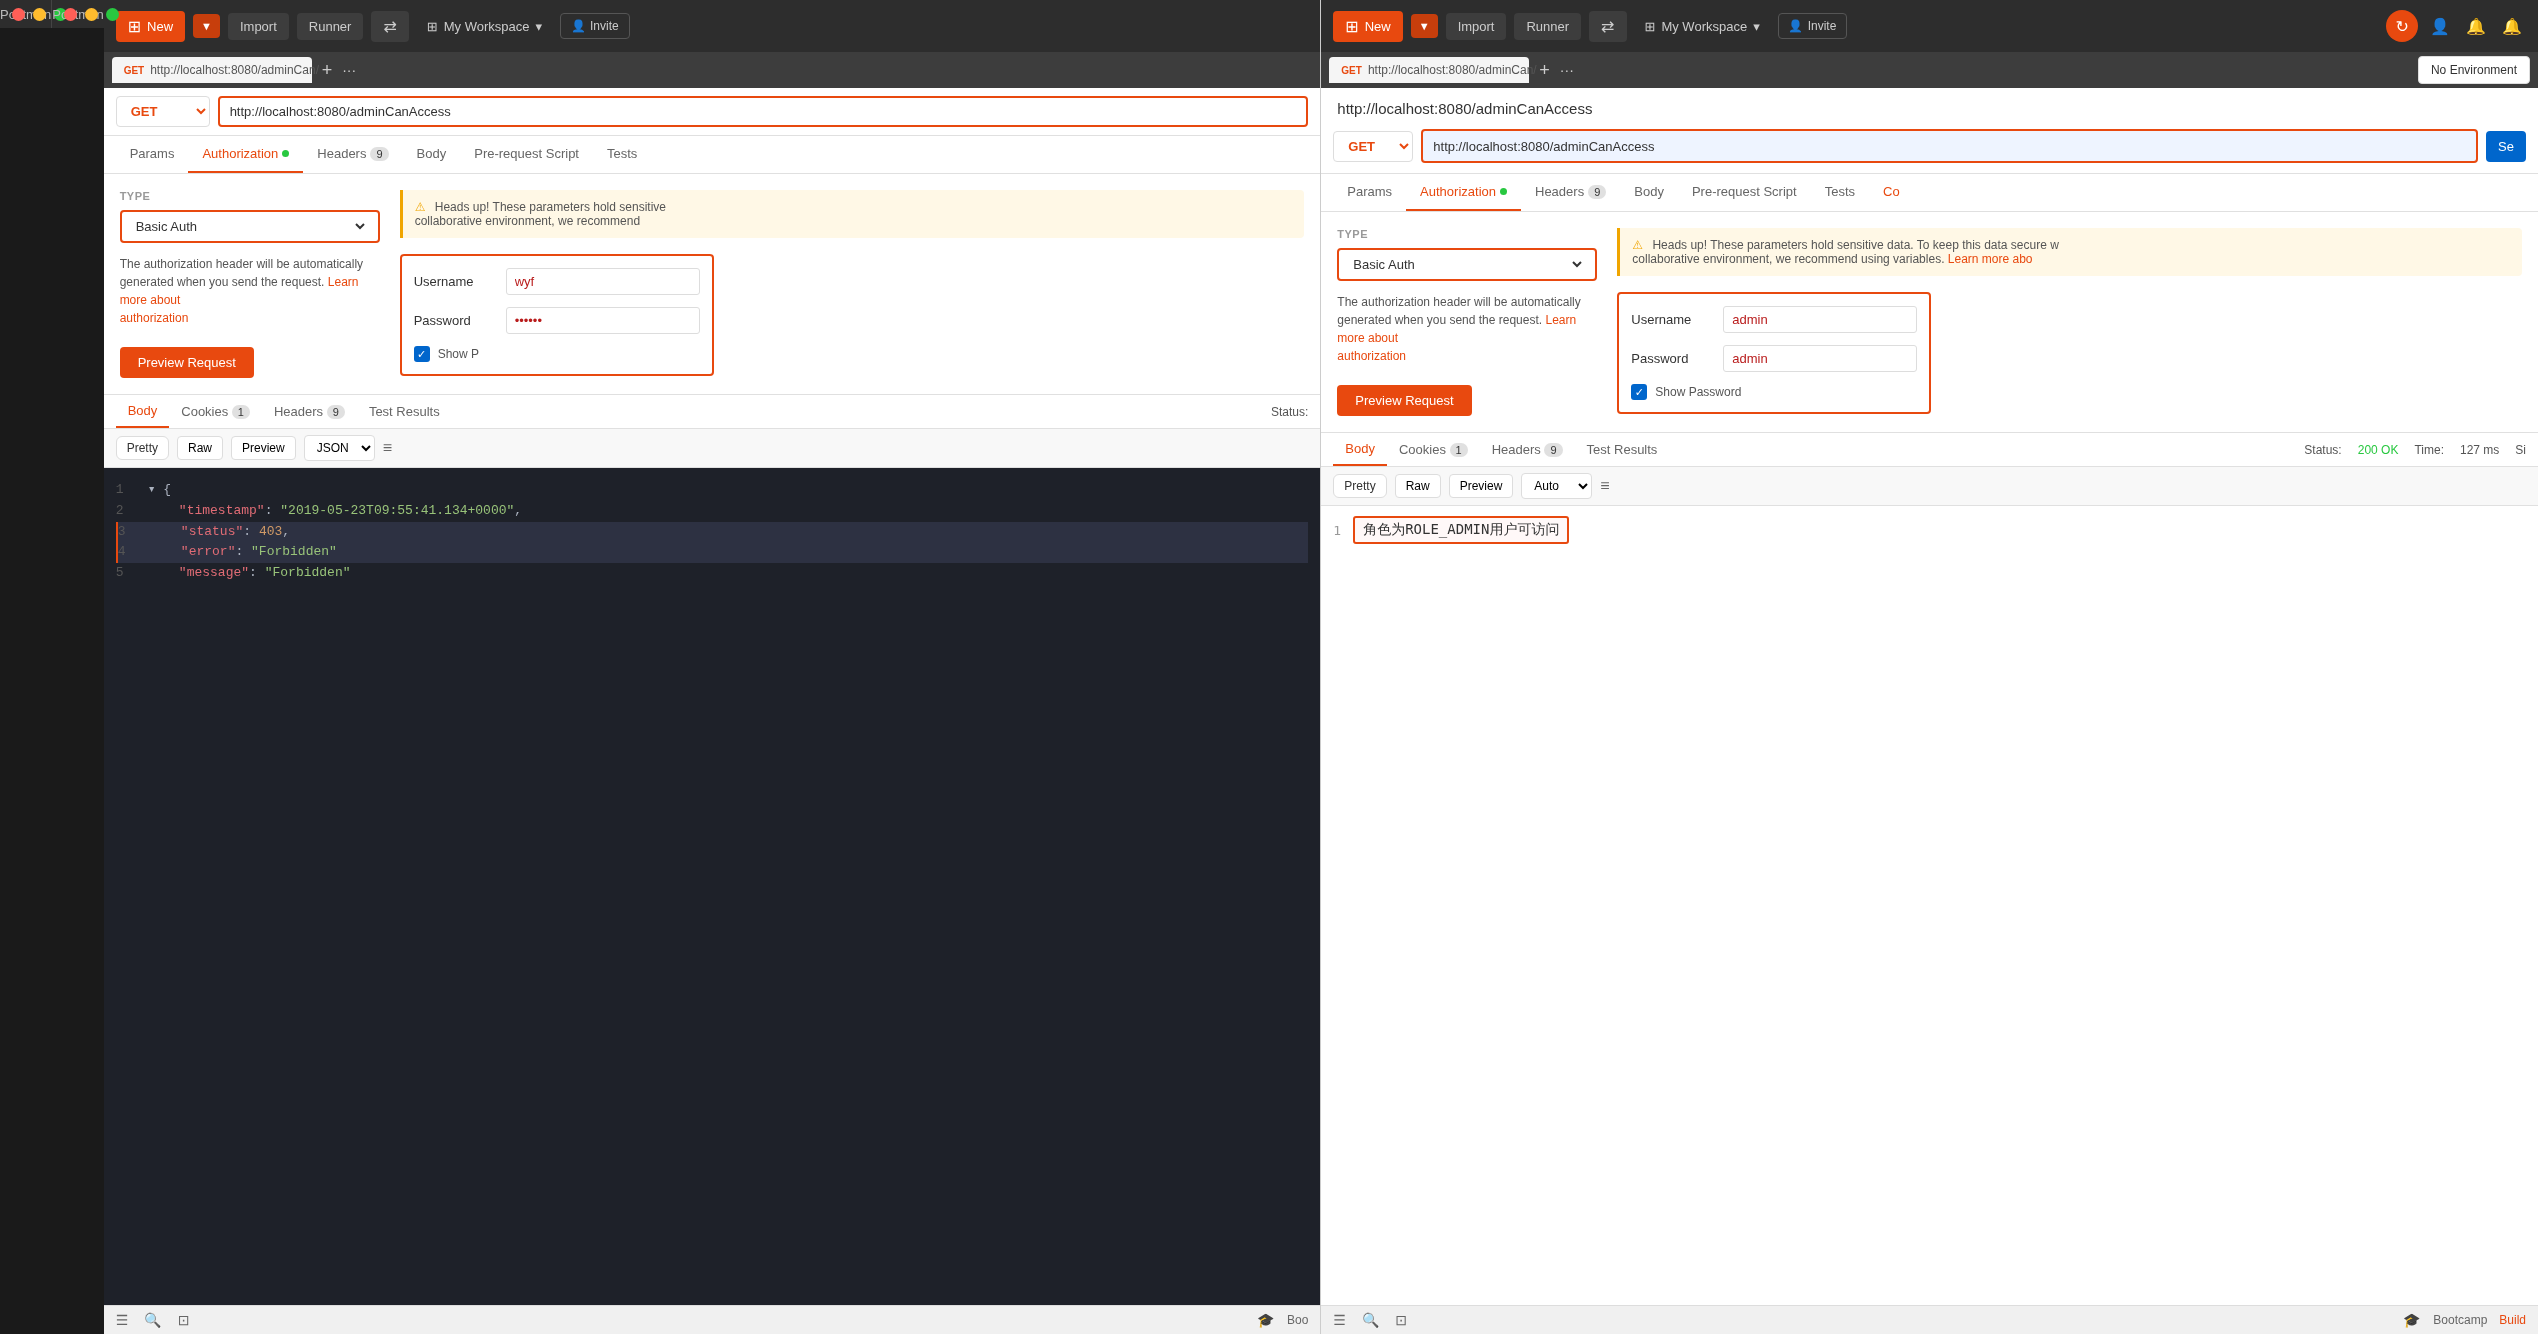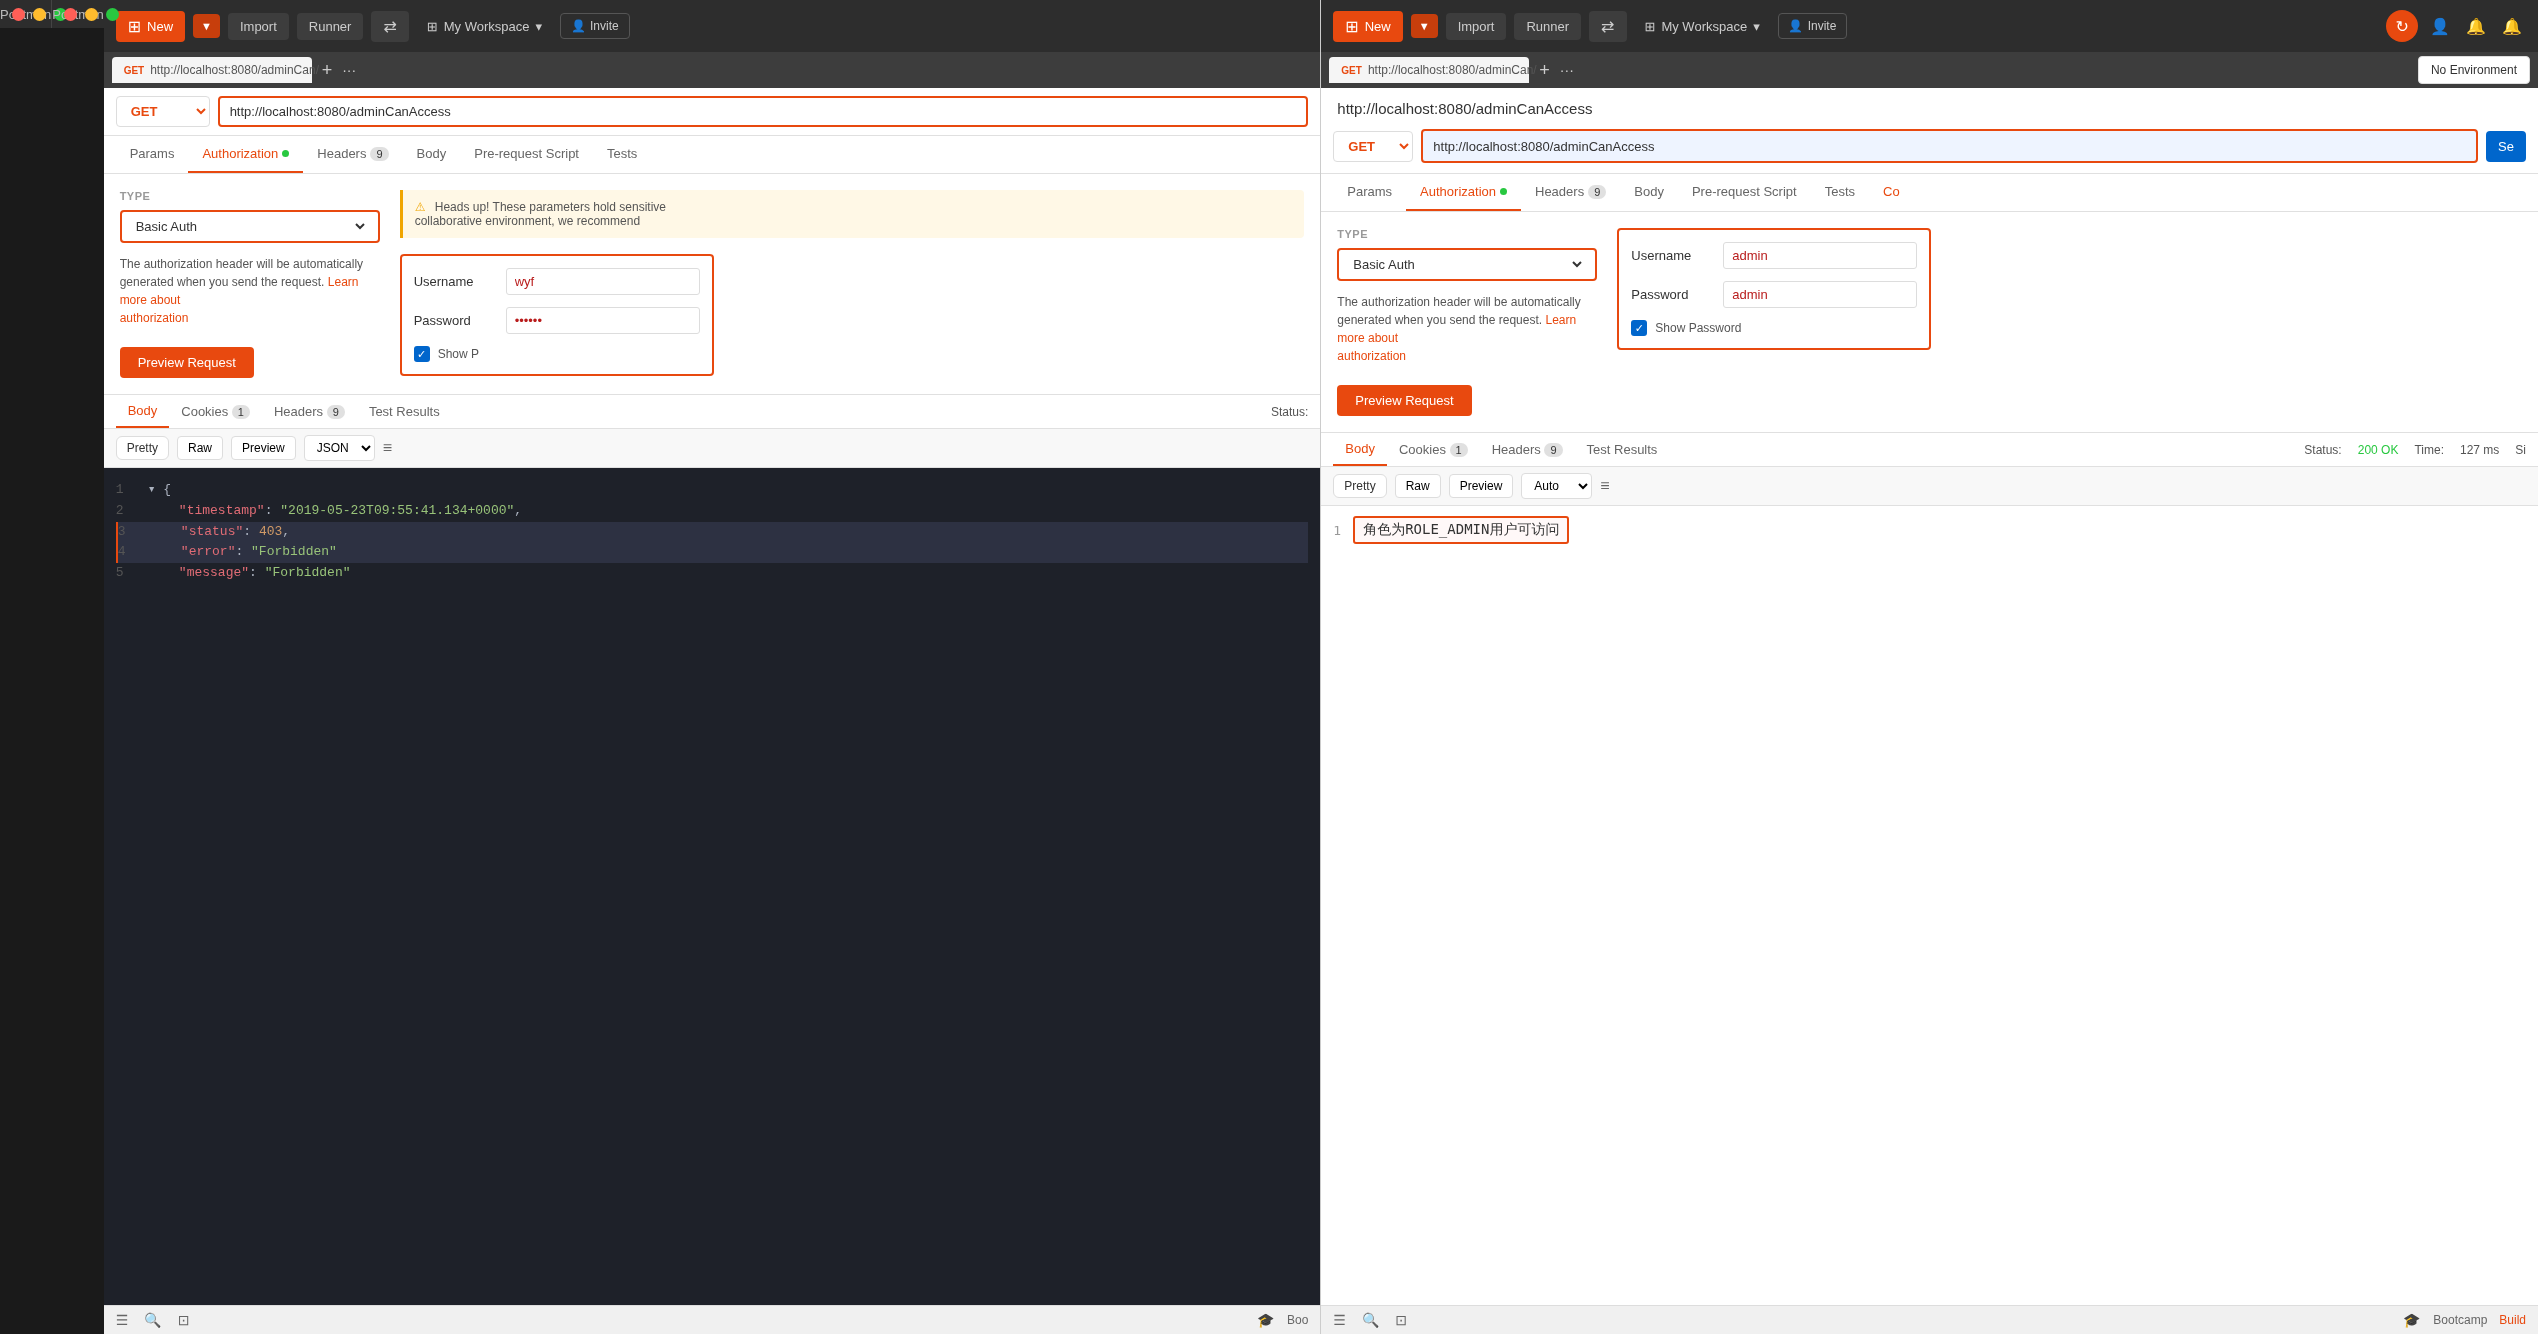--- a/index.html
+++ b/index.html
@@ -534,20 +534,26 @@
             </select>
           </div>
           <p class="auth-desc">
             <span>The authorization header will be automatically generated when you send the request.</span>
             <a class="auth-link"><span>Learn more about</span></a><br>
             <a class="auth-link">authorization</a>
           </p>
           <button class="preview-btn">Preview Request</button>
         </div>
         <div class="auth-right">
+          <div class="warning-box">
+            <span class="warn-icon">⚠</span>
+            <span>Heads up! These parameters hold sensitive data. To keep this data secure w</span><br>
+            <span>collaborative environment, we recommend using variables.</span>
+            <a class="auth-link">Learn more abo</a>
+          </div>
           <div style="border: 2px solid #e8490f; border-radius:4px; padding: 12px; display:inline-block;">
             <div class="field-row">
               <span class="field-label">Username</span>
               <input class="field-input" style="border: 1px solid rgb(221, 221, 221); border-radius: 3px; padding: 5px 8px; font-size: 13px;" value="admin">
             </div>
             <div class="field-row">
               <span class="field-label">Password</span>
               <input class="field-input" style="border: 1px solid rgb(221, 221, 221); border-radius: 3px; padding: 5px 8px; font-size: 13px;" value="admin">
             </div>
             <div class="show-password-row">

